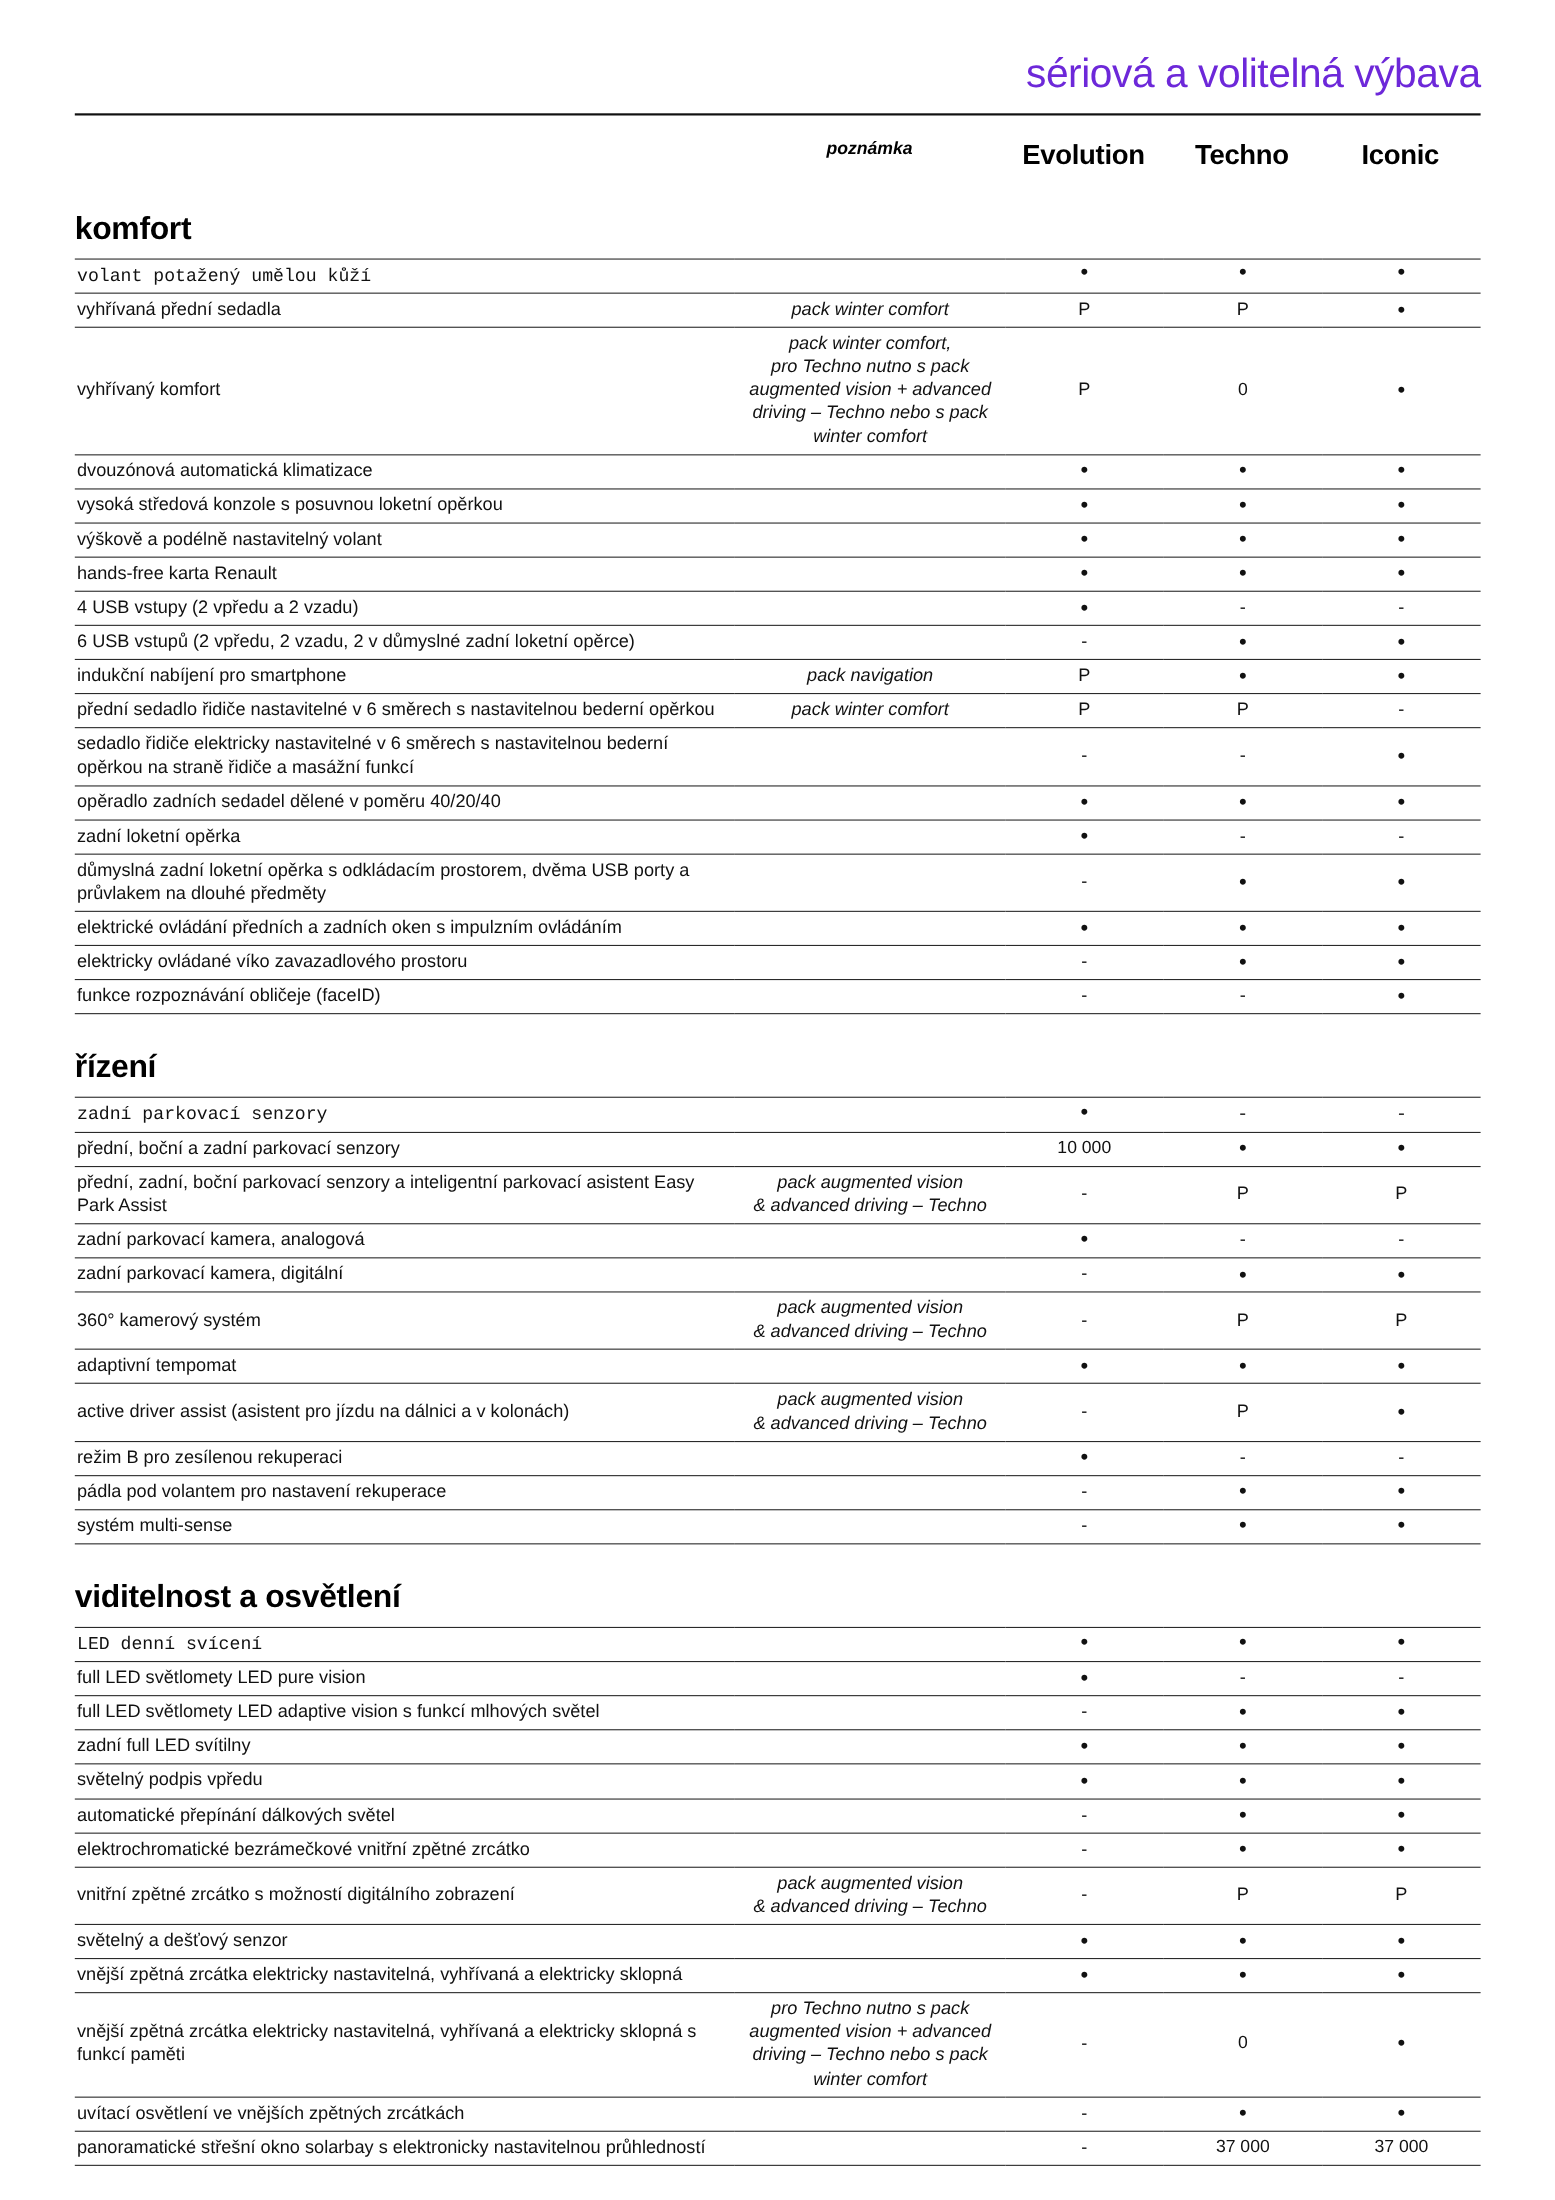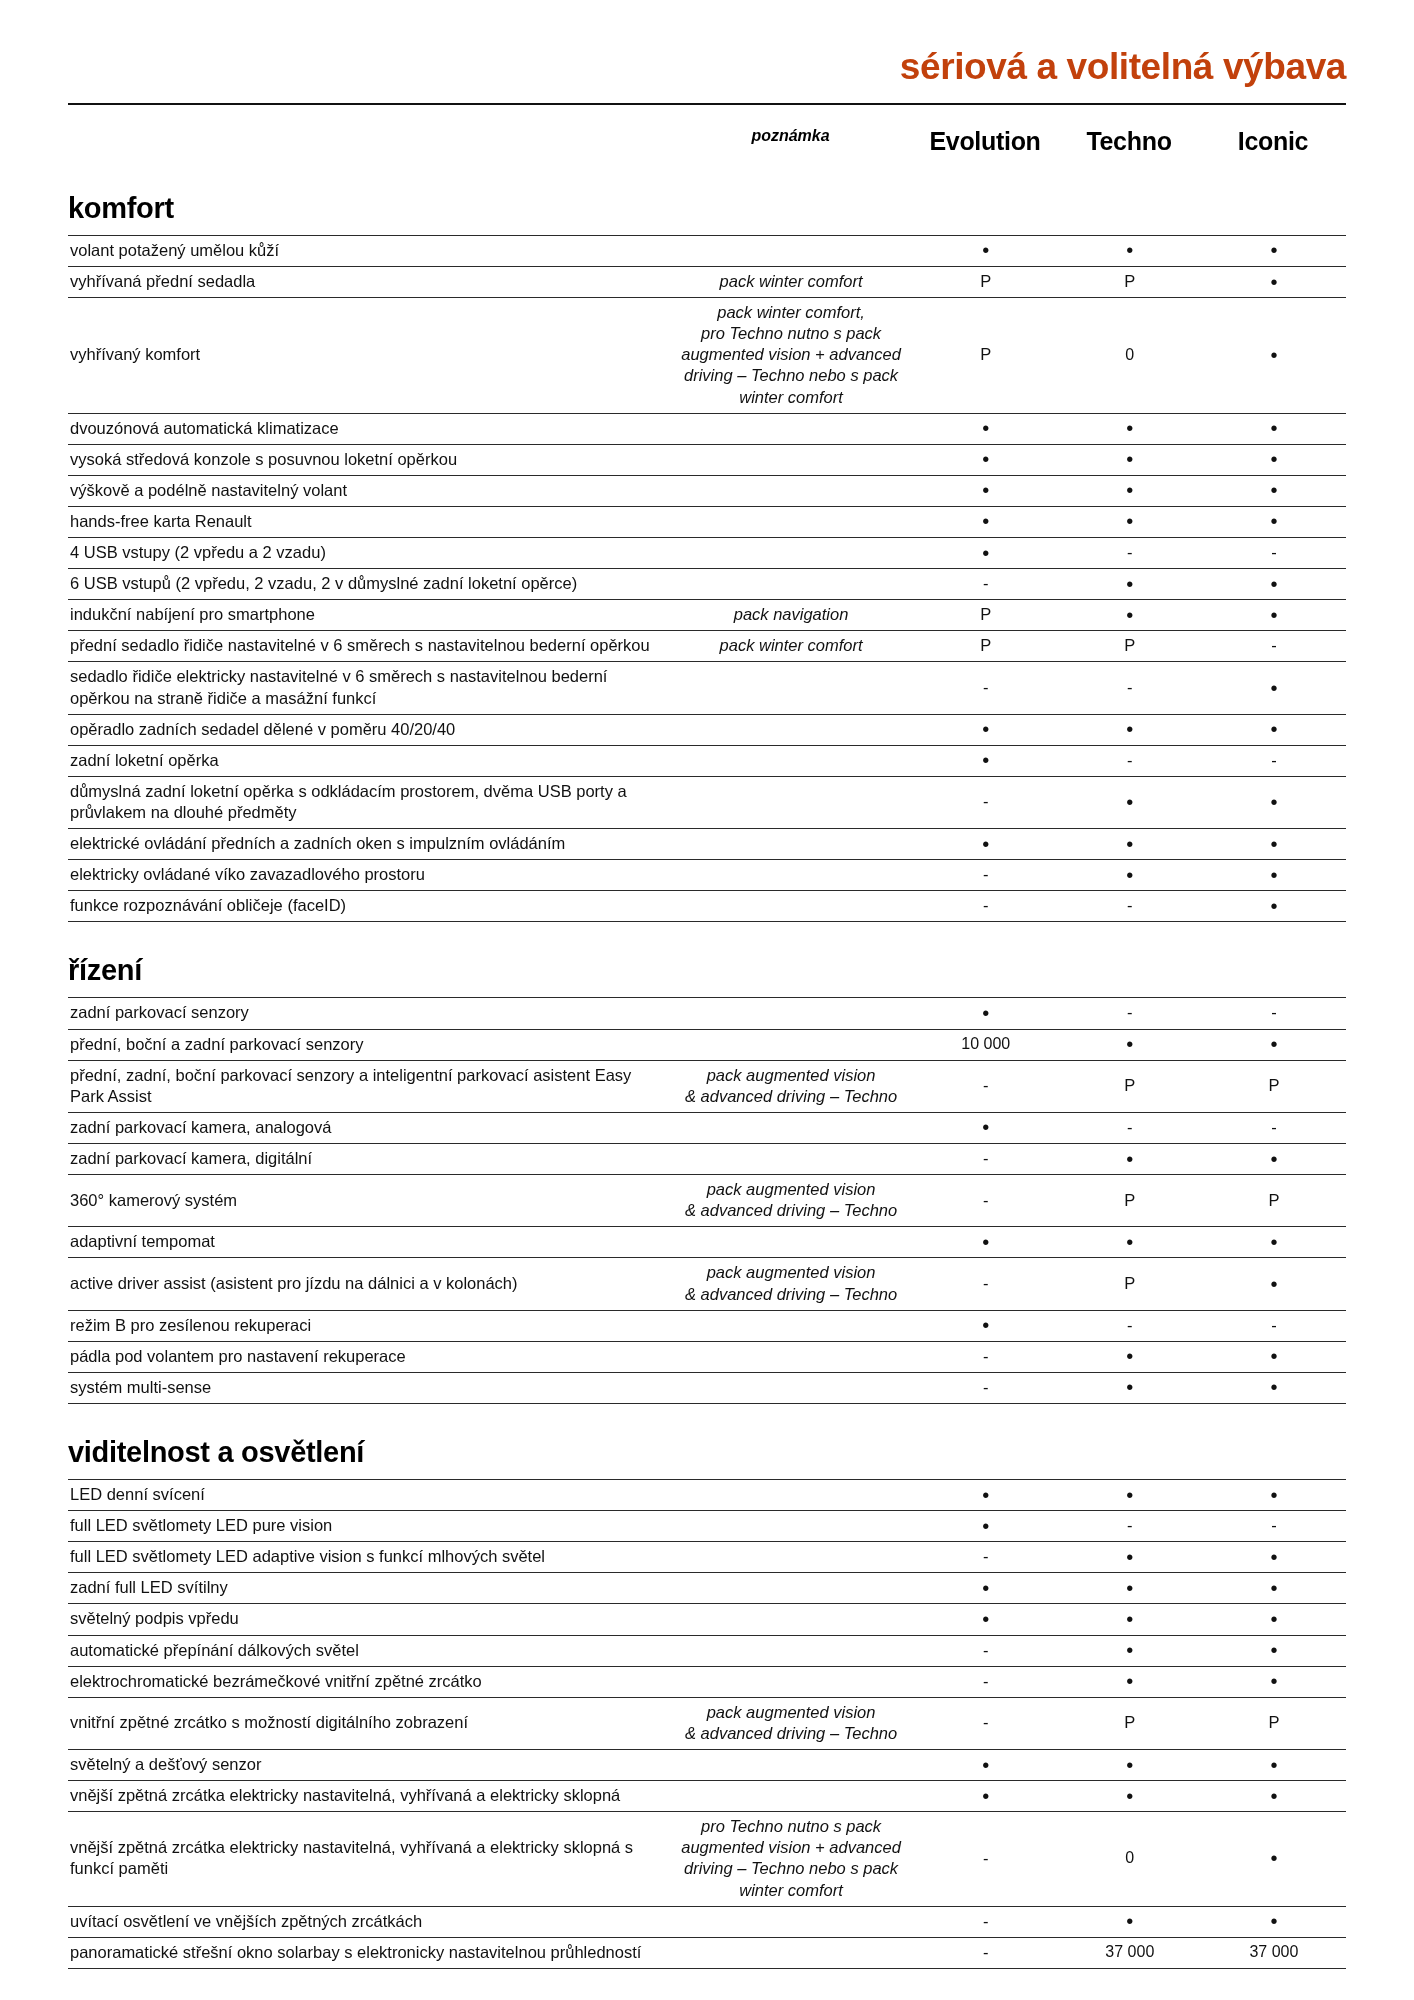--- a/index.html
+++ b/index.html
@@ -21,24 +21,24 @@
     position: relative;
   }
 
   
   .doc-header {
     padding: 48px 68px 0 68px;
   }
   .doc-title {
     text-align: right;
     font-size: 37px;
-    font-weight: bold;
+    font-weight: normal;
     letter-spacing: -0.4px;
     line-height: 1.05;
-    color: #c2410c;
+    color: #6d28d9;
     margin: 0;
     padding-bottom: 16px;
   }
   .title-rule {
     border-top: 2.2px solid #111;
     width: 100%;
     margin: 0;
   }
 
   
@@ -78,21 +78,21 @@
   table.spec {
     width: 100%;
     border-collapse: collapse;
     table-layout: fixed;
   }
   table.spec col.c-feature { width: 600px; }
   table.spec col.c-note    { width: 245px; }
   table.spec col.c-trim    { width: 144px; }
 
   table.spec tr { border-bottom: 1.4px solid #2a2a2a; }
-  table.spec tr.first-row { border-top: 1.6px solid #2a2a2a; }
+  table.spec tr.first-row { border-top: 1.6px solid #2a2a2a; font-family: Liberation Mono, monospace; }
 
   table.spec td {
     padding: 4px 2px 5px 2px;
     vertical-align: middle;
     font-size: 16.5px;
     line-height: 1.28;
     color: #111;
   }
   td.feature {
     text-align: left;

